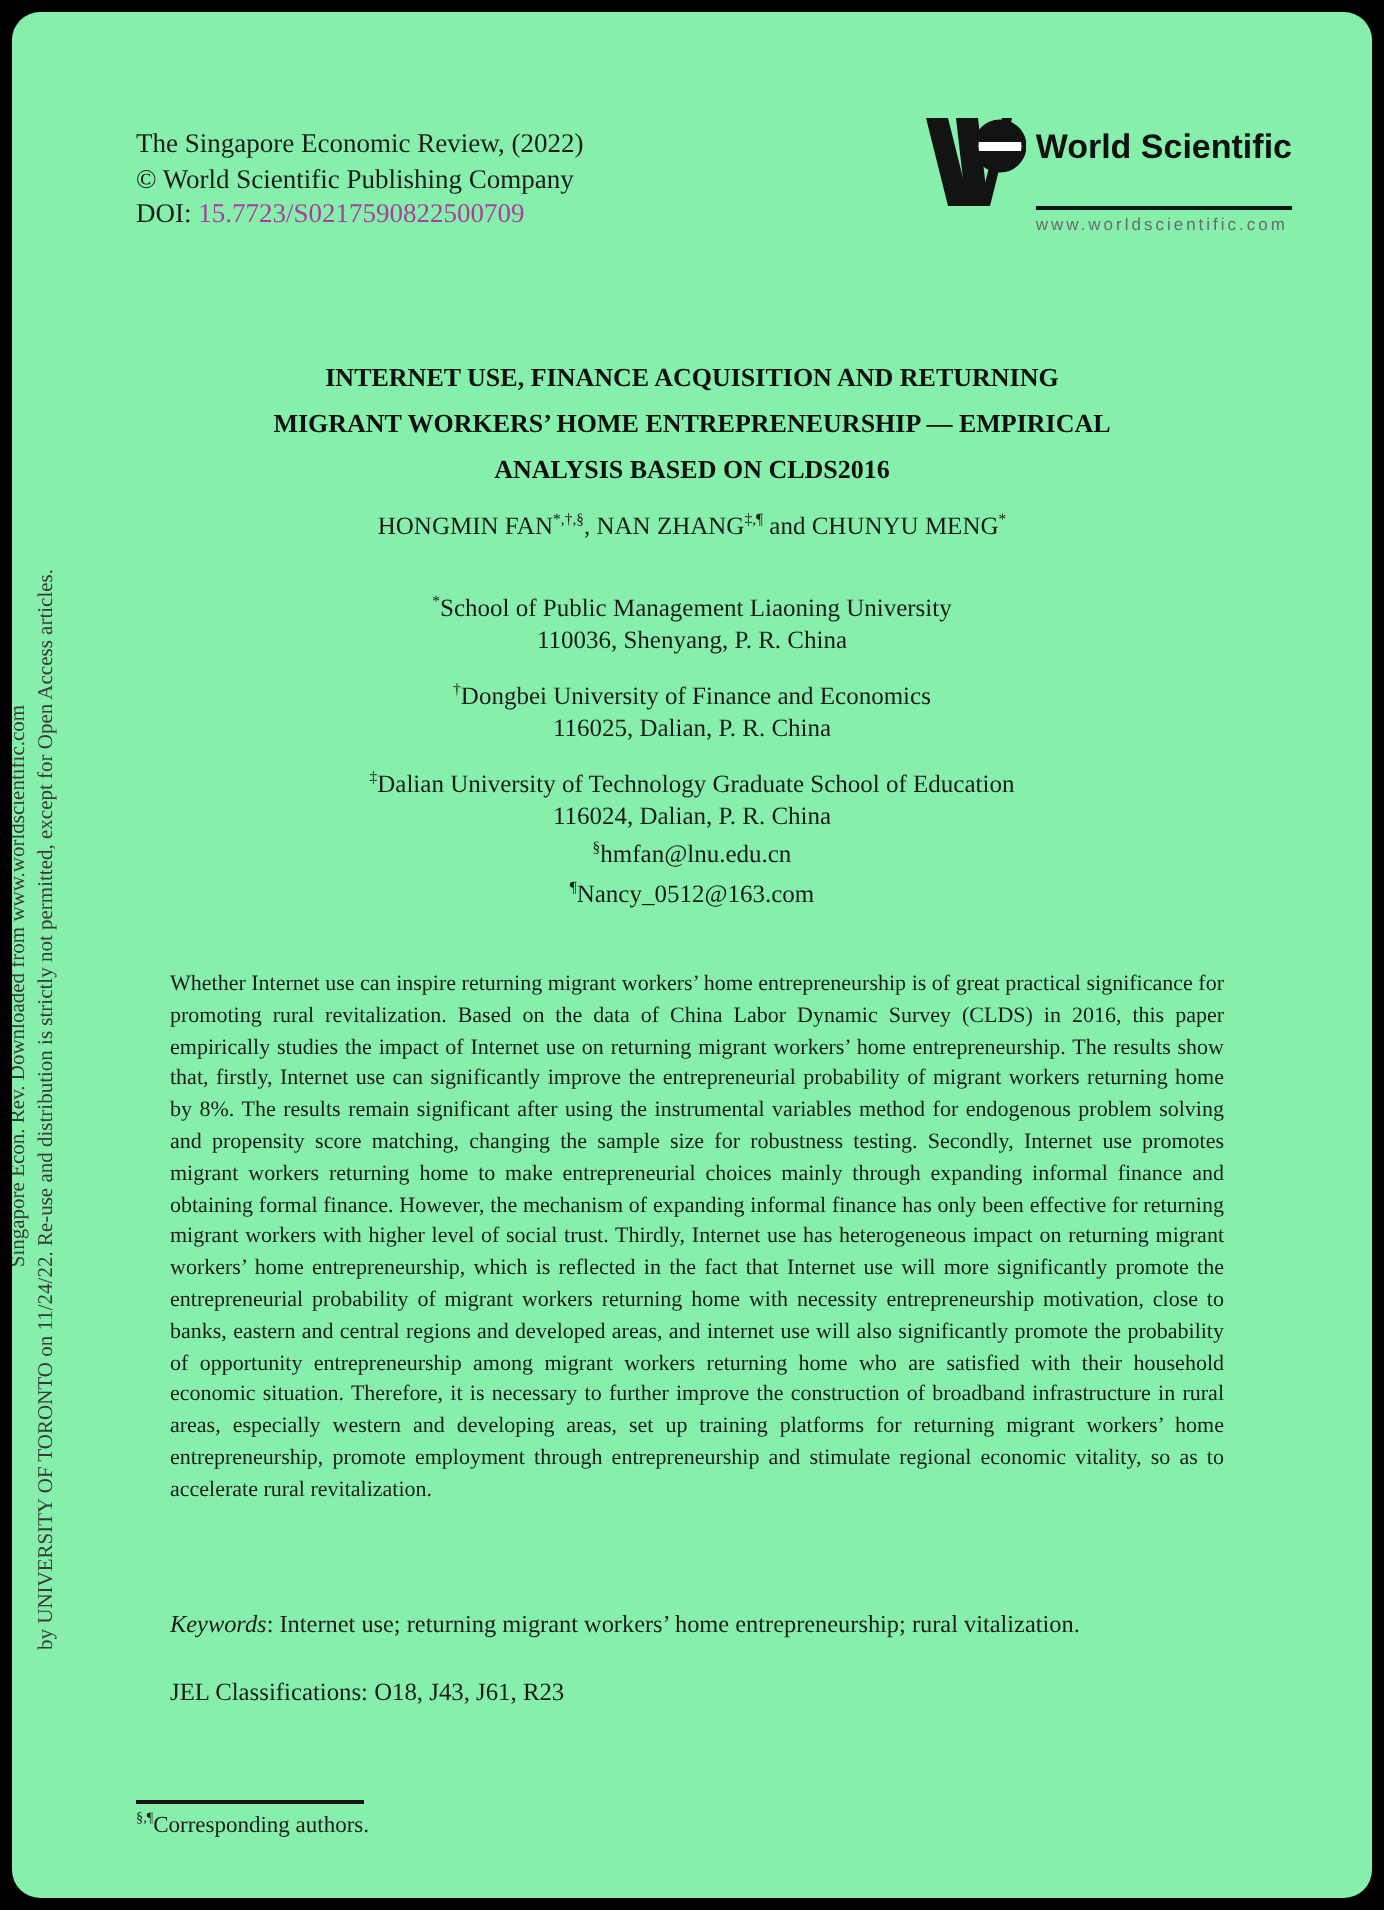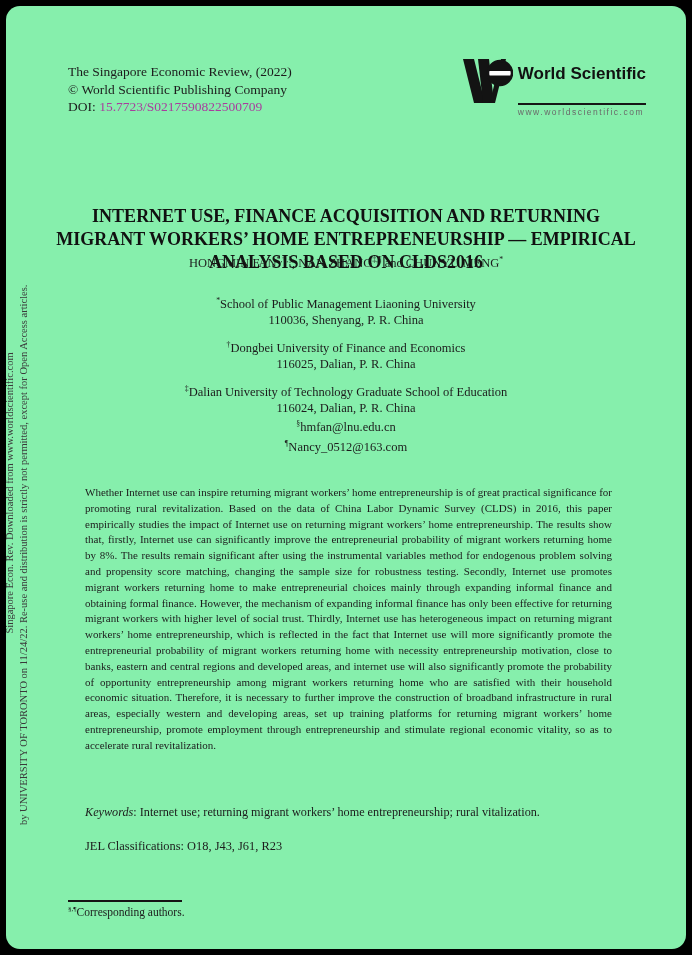--- a/index.html
+++ b/index.html
@@ -31,21 +31,21 @@
     font-weight: bold; font-size: 17px; color: #111;
     border-bottom: 2.5px solid #161616; padding-bottom: 19px; white-space: nowrap;
   }
   .logo-url {
     font-family: "Liberation Sans", "DejaVu Sans", sans-serif;
     font-size: 8.5px; color: #6a6a6a; letter-spacing: 1.5px; margin-top: 2px; white-space: nowrap;
   }
 
   
   .title { position: absolute; top: 171px; left: 40px; right: 40px; text-align: center;
-           font-weight: bold; font-size: 18px; line-height: 23px; color: #111; margin-top: 28px; }
+           font-weight: bold; font-size: 13px; line-height: 23px; color: #111; }
   .authors { position: absolute; top: 249px; left: 0; right: 0; text-align: center; font-size: 12.5px; }
   .authors sup, .affiliations sup, .footnote sup { font-size: 0.62em; }
   .affiliations { position: absolute; top: 287px; left: 0; right: 0; text-align: center;
                   font-size: 12.5px; line-height: 16px; }
   .aff-group { margin-bottom: 9px; }
   .published { position: absolute; top: 442px; left: 0; right: 0; text-align: center; font-size: 14px; }
 
   
   .abstract { position: absolute; top: 479px; left: 79px; width: 527px;
               font-size: 11px; line-height: 15.8px; text-align: justify; }

